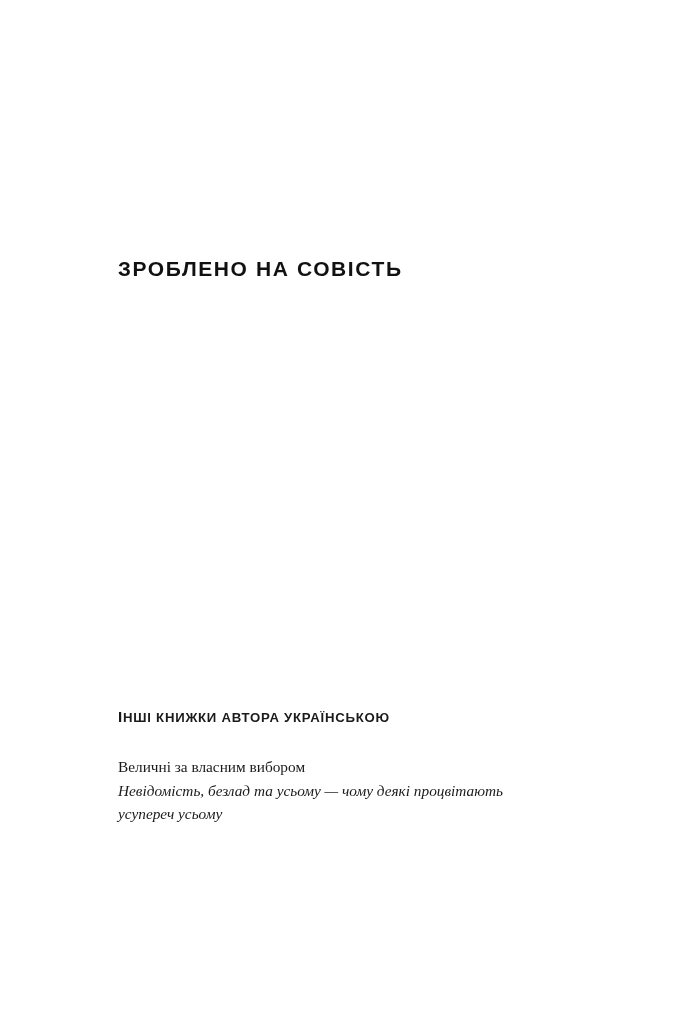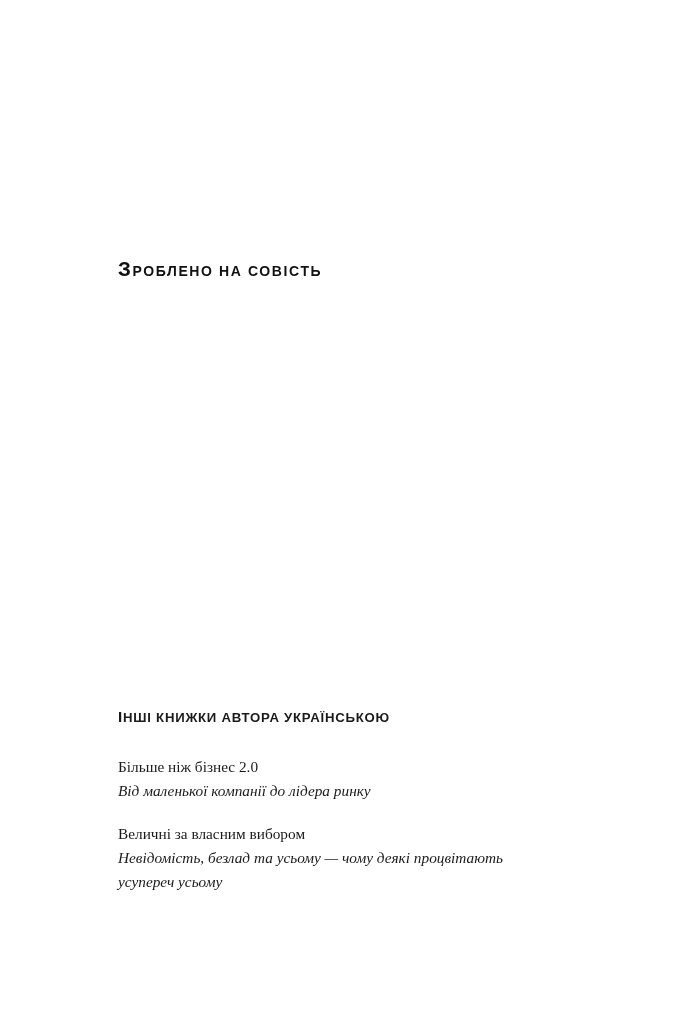--- a/index.html
+++ b/index.html
@@ -31,21 +31,21 @@
     font-weight: 700;
     font-size: 20.5px;
     letter-spacing: 1.6px;
     color: #111111;
     white-space: nowrap;
   }
   .half-title .cap {
     font-size: 20.5px;
   }
   .half-title .sc {
-    font-size: 14px;
+    font-size: 21px;
   }
 
   
   .other-books {
     position: absolute;
     left: 118px;
     top: 708px;
     width: 470px;
   }
   .ob-heading {
@@ -91,24 +91,20 @@
 
   <h1 class="half-title">
     <span class="cap">З</span><span class="sc">РОБЛЕНО НА СОВІСТЬ</span>
   </h1>
 
   <section class="other-books">
     <p class="ob-heading">
       <span class="cap">І</span><span>НШІ КНИЖКИ АВТОРА УКРАЇНСЬКОЮ</span>
     </p>
 
-    <div class="book-entry">
-      <p class="book-title">Більше ніж бізнес 2.0</p>
-      <p class="book-subtitle">Від маленької компанії до лідера ринку</p>
-    </div>
 
 
     <div class="book-entry">
       <p class="book-title">Величні за власним вибором</p>
       <p class="book-subtitle">Невідомість, безлад та усьому — чому деякі процвітають усупереч усьому</p>
     </div>
   </section>
 
 </div>
 

